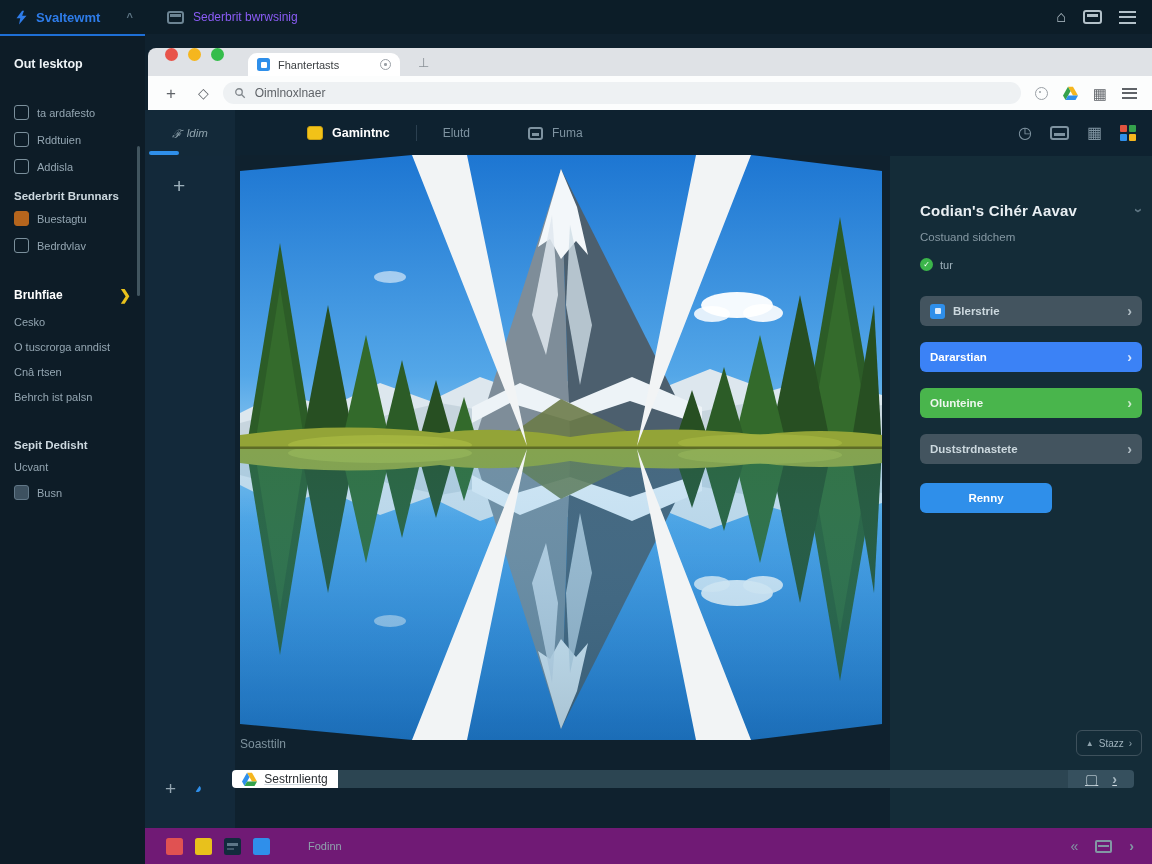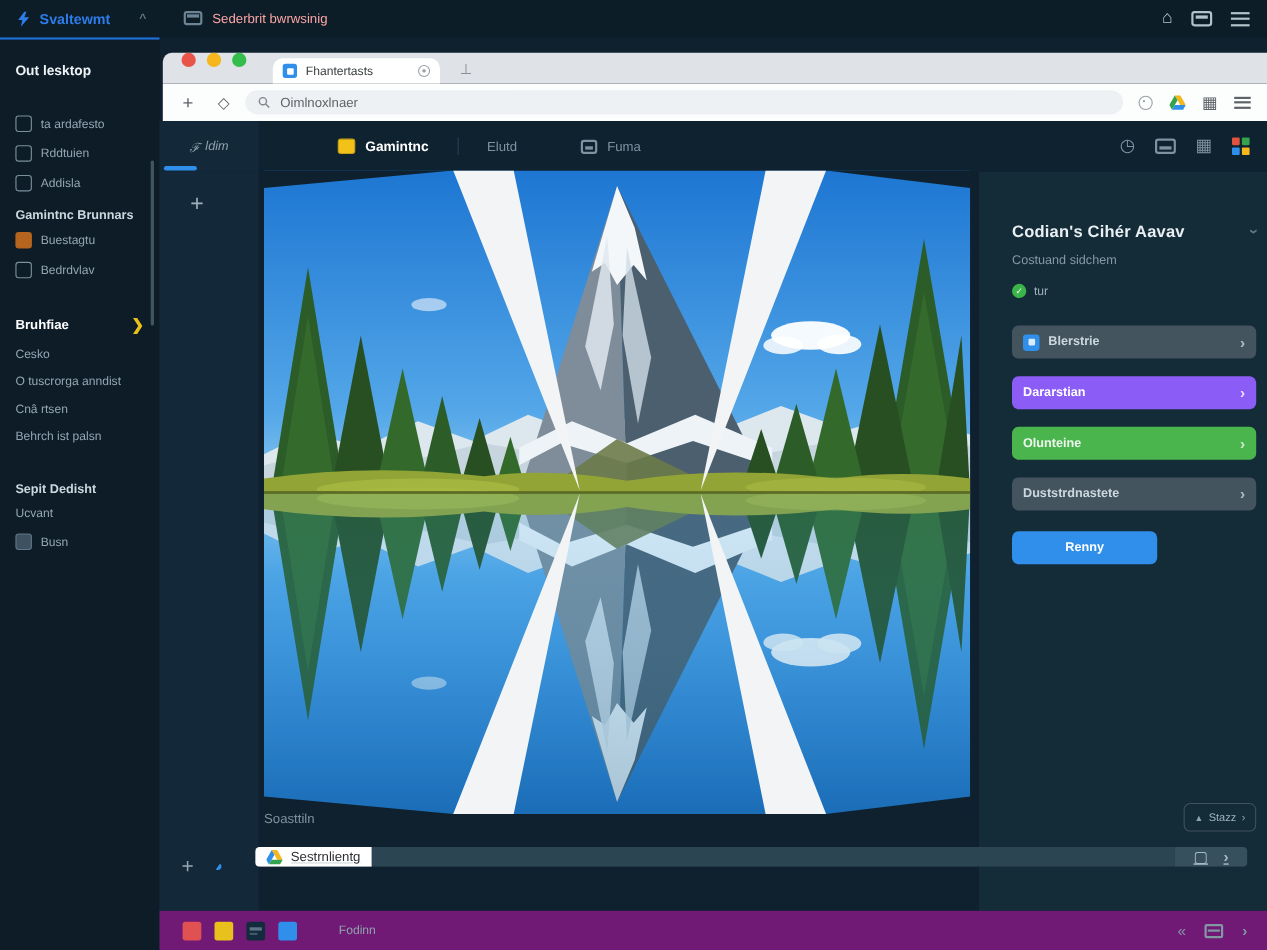--- a/index.html
+++ b/index.html
@@ -8,22 +8,22 @@
          font-family:"Liberation Sans", sans-serif; color:#cfd9df; }
   .abs { position:absolute; }
 
   
   .topbar { left:0; top:0; width:1152px; height:34px; background:#0c1d28;
             display:flex; align-items:center; }
   .brand { width:145px; height:100%; display:flex; align-items:center; gap:7px;
            padding-left:14px; position:relative; }
   .brand-name { color:#2e7ce9; font-weight:bold; font-size:13px; }
   .brand-collapse { position:absolute; right:12px; color:#5d7584; font-size:11px; font-weight:bold; }
-  .wintitle { display:flex; align-items:flex-start; gap:9px; margin-left:22px;
-              color:#fca5a5; font-size:12px; }
+  .wintitle { display:flex; align-items:center; gap:9px; margin-left:22px;
+              color:#8b5cf6; font-size:12px; }
   .winico { width:17px; height:13px; border:2px solid #6c8493; border-radius:3px; position:relative; }
   .winico::after { content:""; position:absolute; left:1px; right:1px; top:1px; height:3px; background:#6c8493; }
   .topbar-right { margin-left:auto; display:flex; align-items:center; gap:17px; padding-right:16px; }
   .g-ico { color:#b3c1c9; font-size:16px; line-height:1; }
   .burger { width:17px; height:13px; border-top:2px solid #b3c1c9; border-bottom:2px solid #b3c1c9; position:relative; }
   .burger::after { content:""; position:absolute; left:0; right:0; top:3.5px; height:2px; background:#b3c1c9; }
   .cardico { width:19px; height:14px; border:2px solid #b3c1c9; border-radius:3px; position:relative; }
   .cardico::after { content:""; position:absolute; left:2px; right:2px; top:2px; height:3px; background:#b3c1c9; }
 
   
@@ -104,21 +104,21 @@
                   transform:rotate(90deg); cursor:pointer; }
   .psub { left:920px; top:231px; font-size:11.5px; color:#8598a3; }
   .pstatus { left:920px; top:258px; display:flex; align-items:center; gap:7px;
              font-size:11px; color:#9fb2bc; }
   .dot { width:13px; height:13px; border-radius:50%; background:#3bb54a; color:#fff; font-size:8px;
          display:flex; align-items:center; justify-content:center; }
   .pbtn { left:920px; width:222px; height:30px; border-radius:6px; display:flex; align-items:center;
           padding:0 10px; gap:8px; font-size:11.5px; font-weight:bold; cursor:pointer; }
   .pbtn .chev { margin-left:auto; font-size:14px; opacity:.8; }
   .pbtn.gray  { background:#43545f; color:#ccd8de; }
-  .pbtn.blue  { background:#8b5cf6; color:#fff; }
+  .pbtn.blue  { background:#3b82f6; color:#fff; }
   .pbtn.green { background:#49b54c; color:#eef7ee; }
   .bico { width:15px; height:15px; background:#2f8fea; border-radius:3px; display:flex;
           align-items:center; justify-content:center; }
   .bico i { width:6px; height:6px; background:#dcebfb; border-radius:1px; display:block; }
   .primary { left:920px; top:483px; width:132px; height:30px; background:#2f8fea; border-radius:6px;
              color:#fff; font-size:11.5px; font-weight:bold; display:flex; align-items:center;
              justify-content:center; cursor:pointer; }
 
   
   .caption { left:240px; top:737px; font-size:12px; color:#7e929d; }
@@ -181,21 +181,21 @@
     <div class="srow">
       <span class="sico"></span>
       <span>Rddtuien</span>
     </div>
     <div class="srow">
       <span class="sico"></span>
       <span>Addisla</span>
     </div>
   </div>
 
-  <div class="shead">Gamintnc Brunnars</div>
+  <div class="shead">Sederbrit Brunnars</div>
   <div class="srow">
     <span class="sico orange"></span>
     <span>Buestagtu</span>
   </div>
   <div class="srow">
     <span class="sico"></span>
     <span>Bedrdvlav</span>
   </div>
 
   <div class="shead2">

